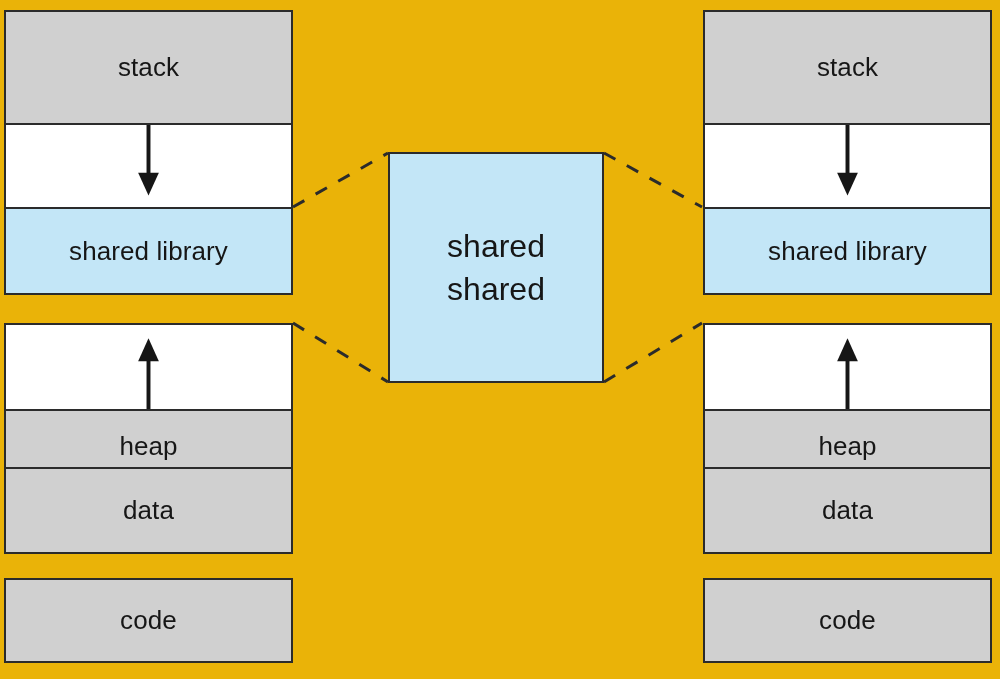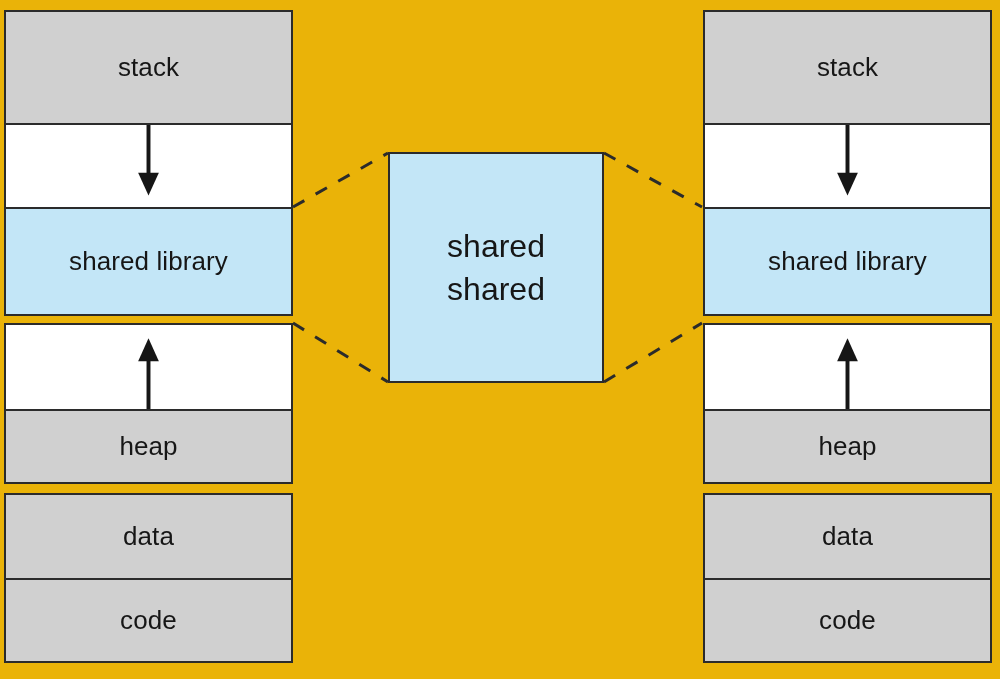--- a/index.html
+++ b/index.html
@@ -44,24 +44,24 @@
     letter-spacing: 0.1px;
     white-space: nowrap;
   }
   .seg.gray  { background: #d0d0d0; }
   .seg.blue  { background: #c3e6f7; }
   .seg.white { background: #ffffff; }
 
   
   .seg-stack   { top: 0px;   height: 115px; }
   .seg-gap-top { top: 113px; height: 86px;  }
-  .seg-shlib   { top: 197px; height: 109px; }
+  .seg-shlib   { top: 197px; height: 88px; }
   .seg-gap-bot { top: 313px; height: 88px;  }
   .seg-heap    { top: 399px; height: 75px;  }
-  .seg-data    { top: 483px; height: 87px;  }
+  .seg-data    { top: 457px; height: 87px;  }
   .seg-code    { top: 568px; height: 85px;  }
 
   
   .arrow-svg {
     position: absolute;
     left: 0;
     top: 0;
     width: 100%;
     height: 100%;
     pointer-events: none;

